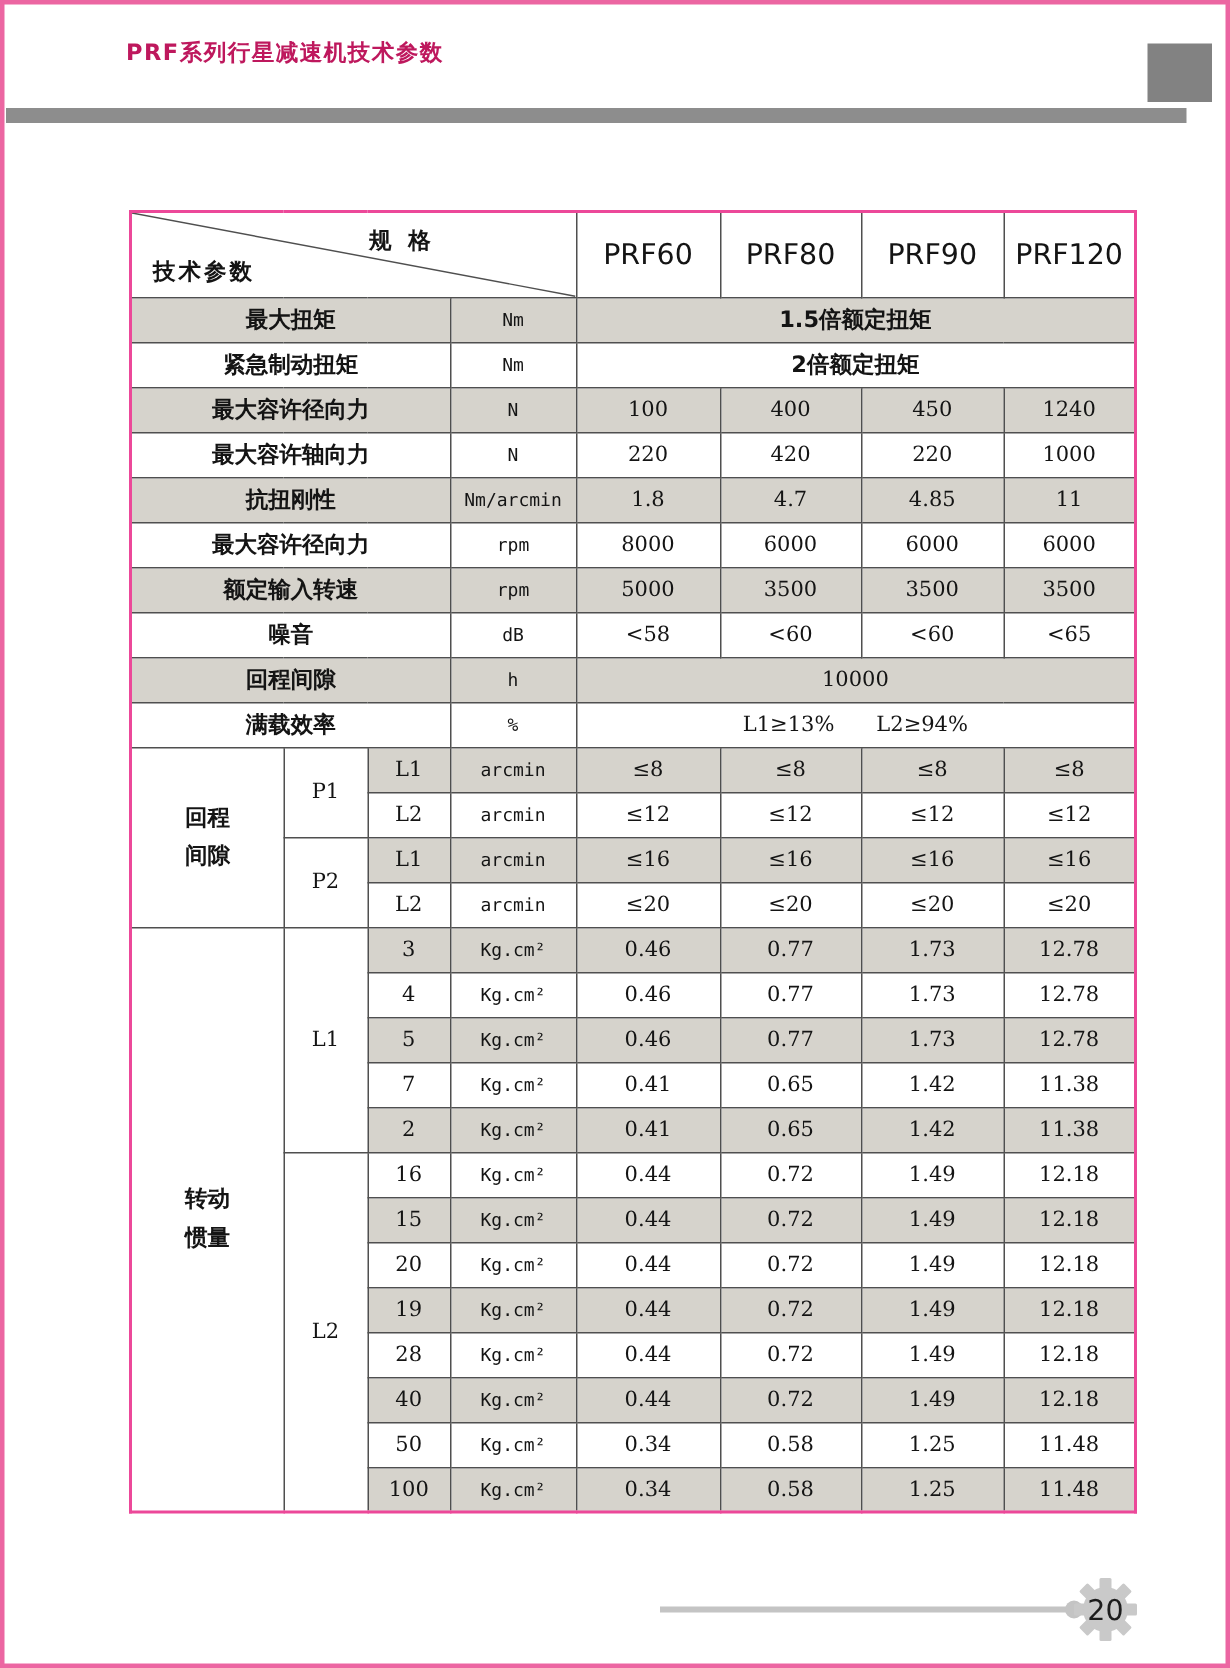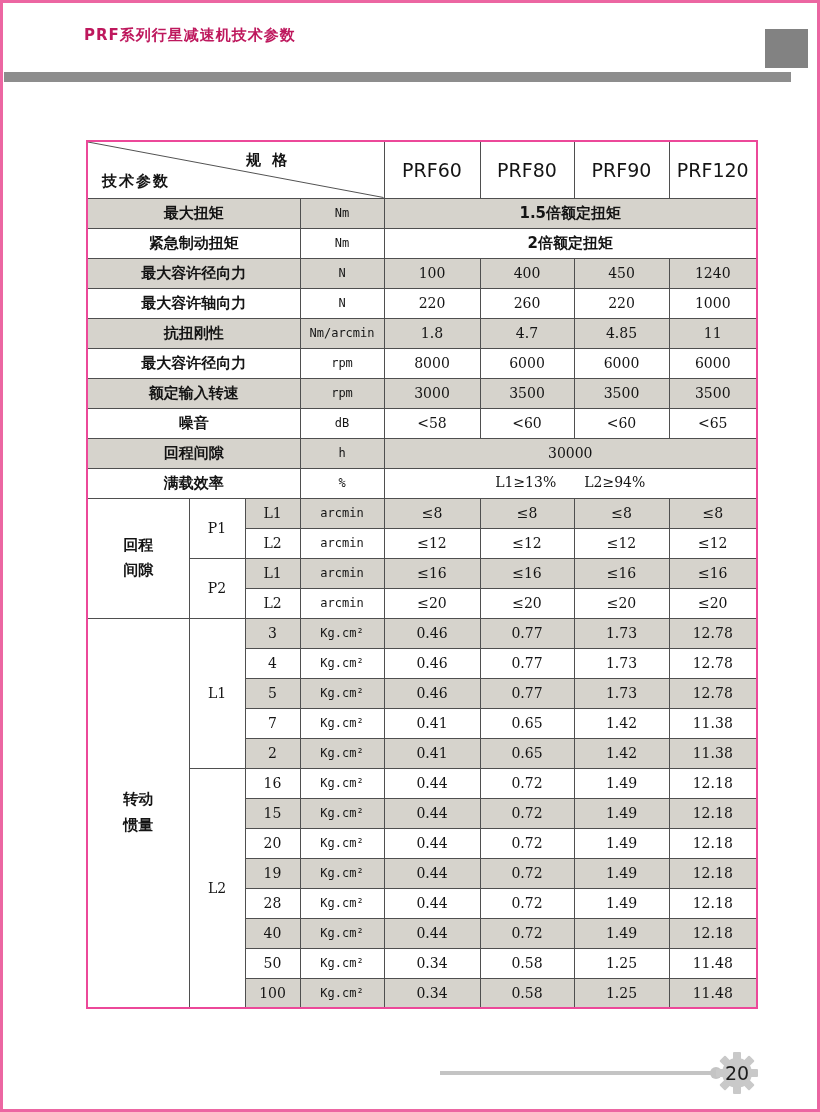--- a/index.html
+++ b/index.html
@@ -83,21 +83,21 @@
     <td class="unit gray">N</td>
     <td class="num gray">100</td>
     <td class="num gray">400</td>
     <td class="num gray">450</td>
     <td class="num gray">1240</td>
   </tr>
   <tr class="r">
     <td class="cn" colspan="3">最大容许轴向力</td>
     <td class="unit">N</td>
     <td class="num">220</td>
-    <td class="num">260</td>
+    <td class="num">420</td>
     <td class="num">220</td>
     <td class="num">1000</td>
   </tr>
   <tr class="r">
     <td class="cn gray" colspan="3">抗扭刚性</td>
     <td class="unit gray">Nm/arcmin</td>
     <td class="num gray">1.8</td>
     <td class="num gray">4.7</td>
     <td class="num gray">4.85</td>
     <td class="num gray">11</td>
@@ -106,37 +106,37 @@
     <td class="cn" colspan="3">最大容许径向力</td>
     <td class="unit">rpm</td>
     <td class="num">8000</td>
     <td class="num">6000</td>
     <td class="num">6000</td>
     <td class="num">6000</td>
   </tr>
   <tr class="r">
     <td class="cn gray" colspan="3">额定输入转速</td>
     <td class="unit gray">rpm</td>
-    <td class="num gray">3000</td>
+    <td class="num gray">5000</td>
     <td class="num gray">3500</td>
     <td class="num gray">3500</td>
     <td class="num gray">3500</td>
   </tr>
   <tr class="r">
     <td class="cn" colspan="3">噪音</td>
     <td class="unit">dB</td>
     <td class="num">&lt;58</td>
     <td class="num">&lt;60</td>
     <td class="num">&lt;60</td>
     <td class="num">&lt;65</td>
   </tr>
   <tr class="r">
     <td class="cn gray" colspan="3">回程间隙</td>
     <td class="unit gray">h</td>
-    <td class="num gray" colspan="4">30000</td>
+    <td class="num gray" colspan="4">10000</td>
   </tr>
   <tr class="r">
     <td class="cn" colspan="3">满载效率</td>
     <td class="unit">%</td>
     <td class="num" colspan="4">L1≥13%　　L2≥94%</td>
   </tr>
 
   <tr class="r">
     <td class="cn" rowspan="4">
       <div class="wrap2">回程间隙</div>

